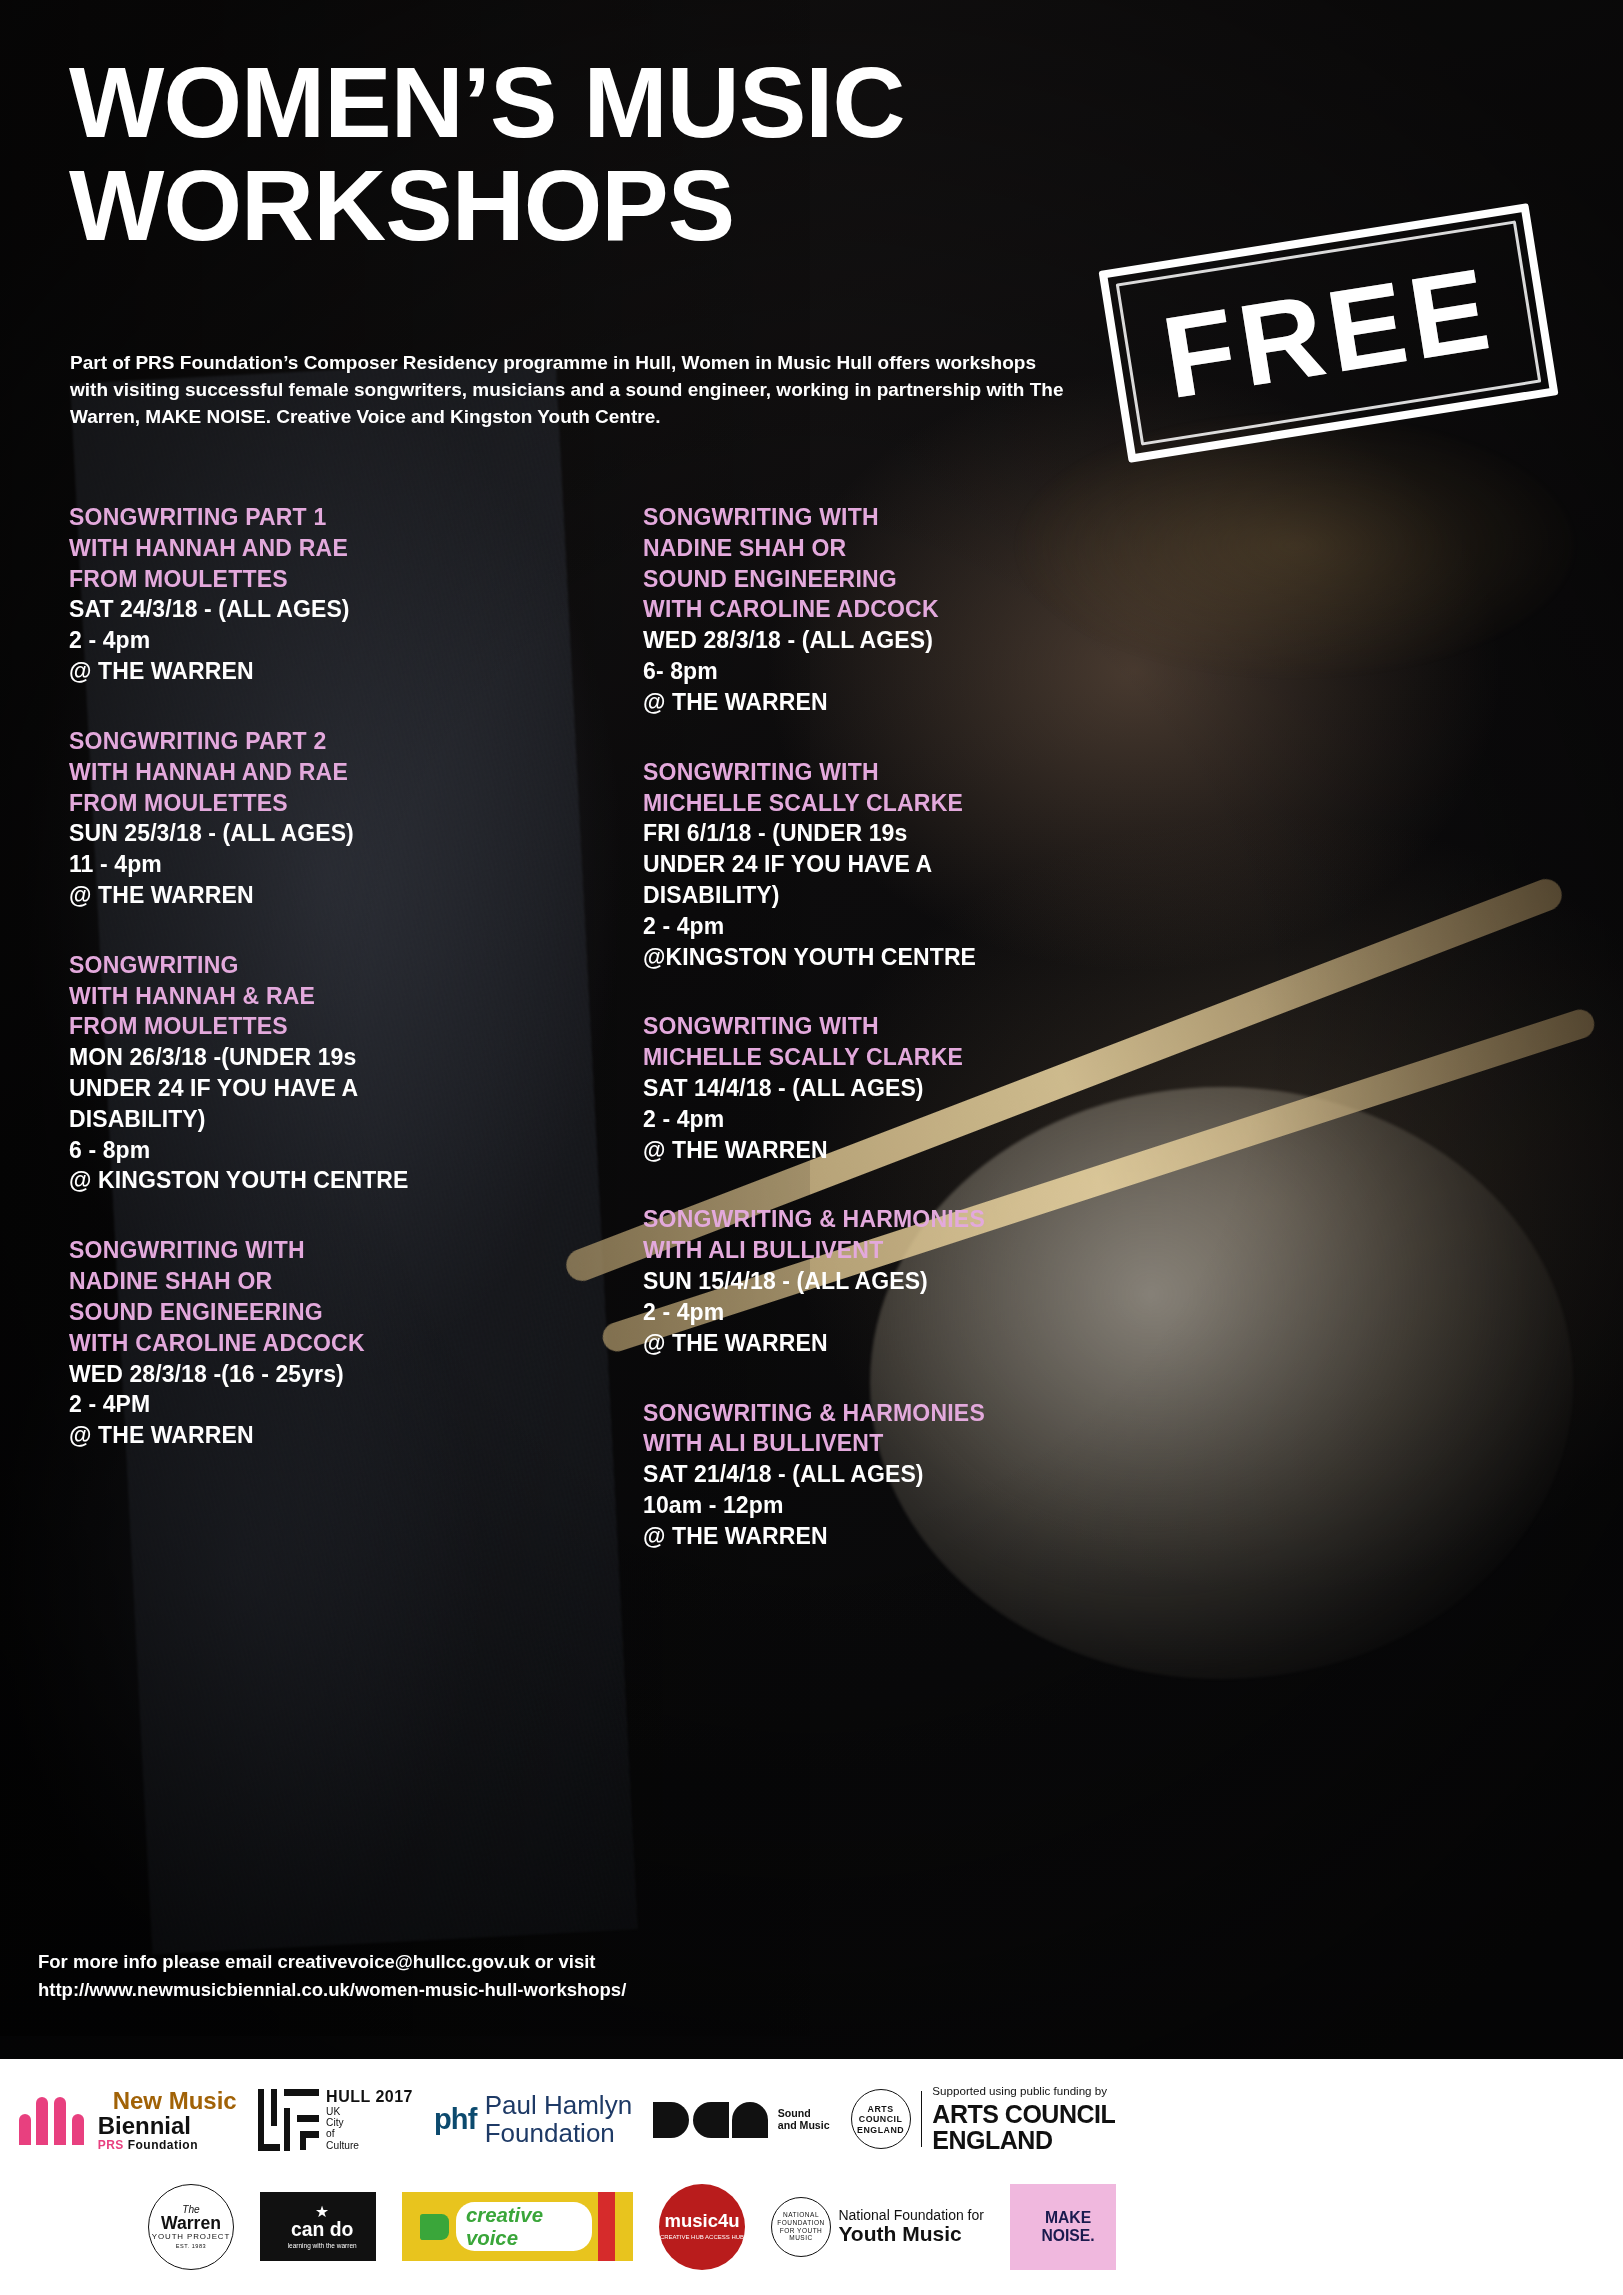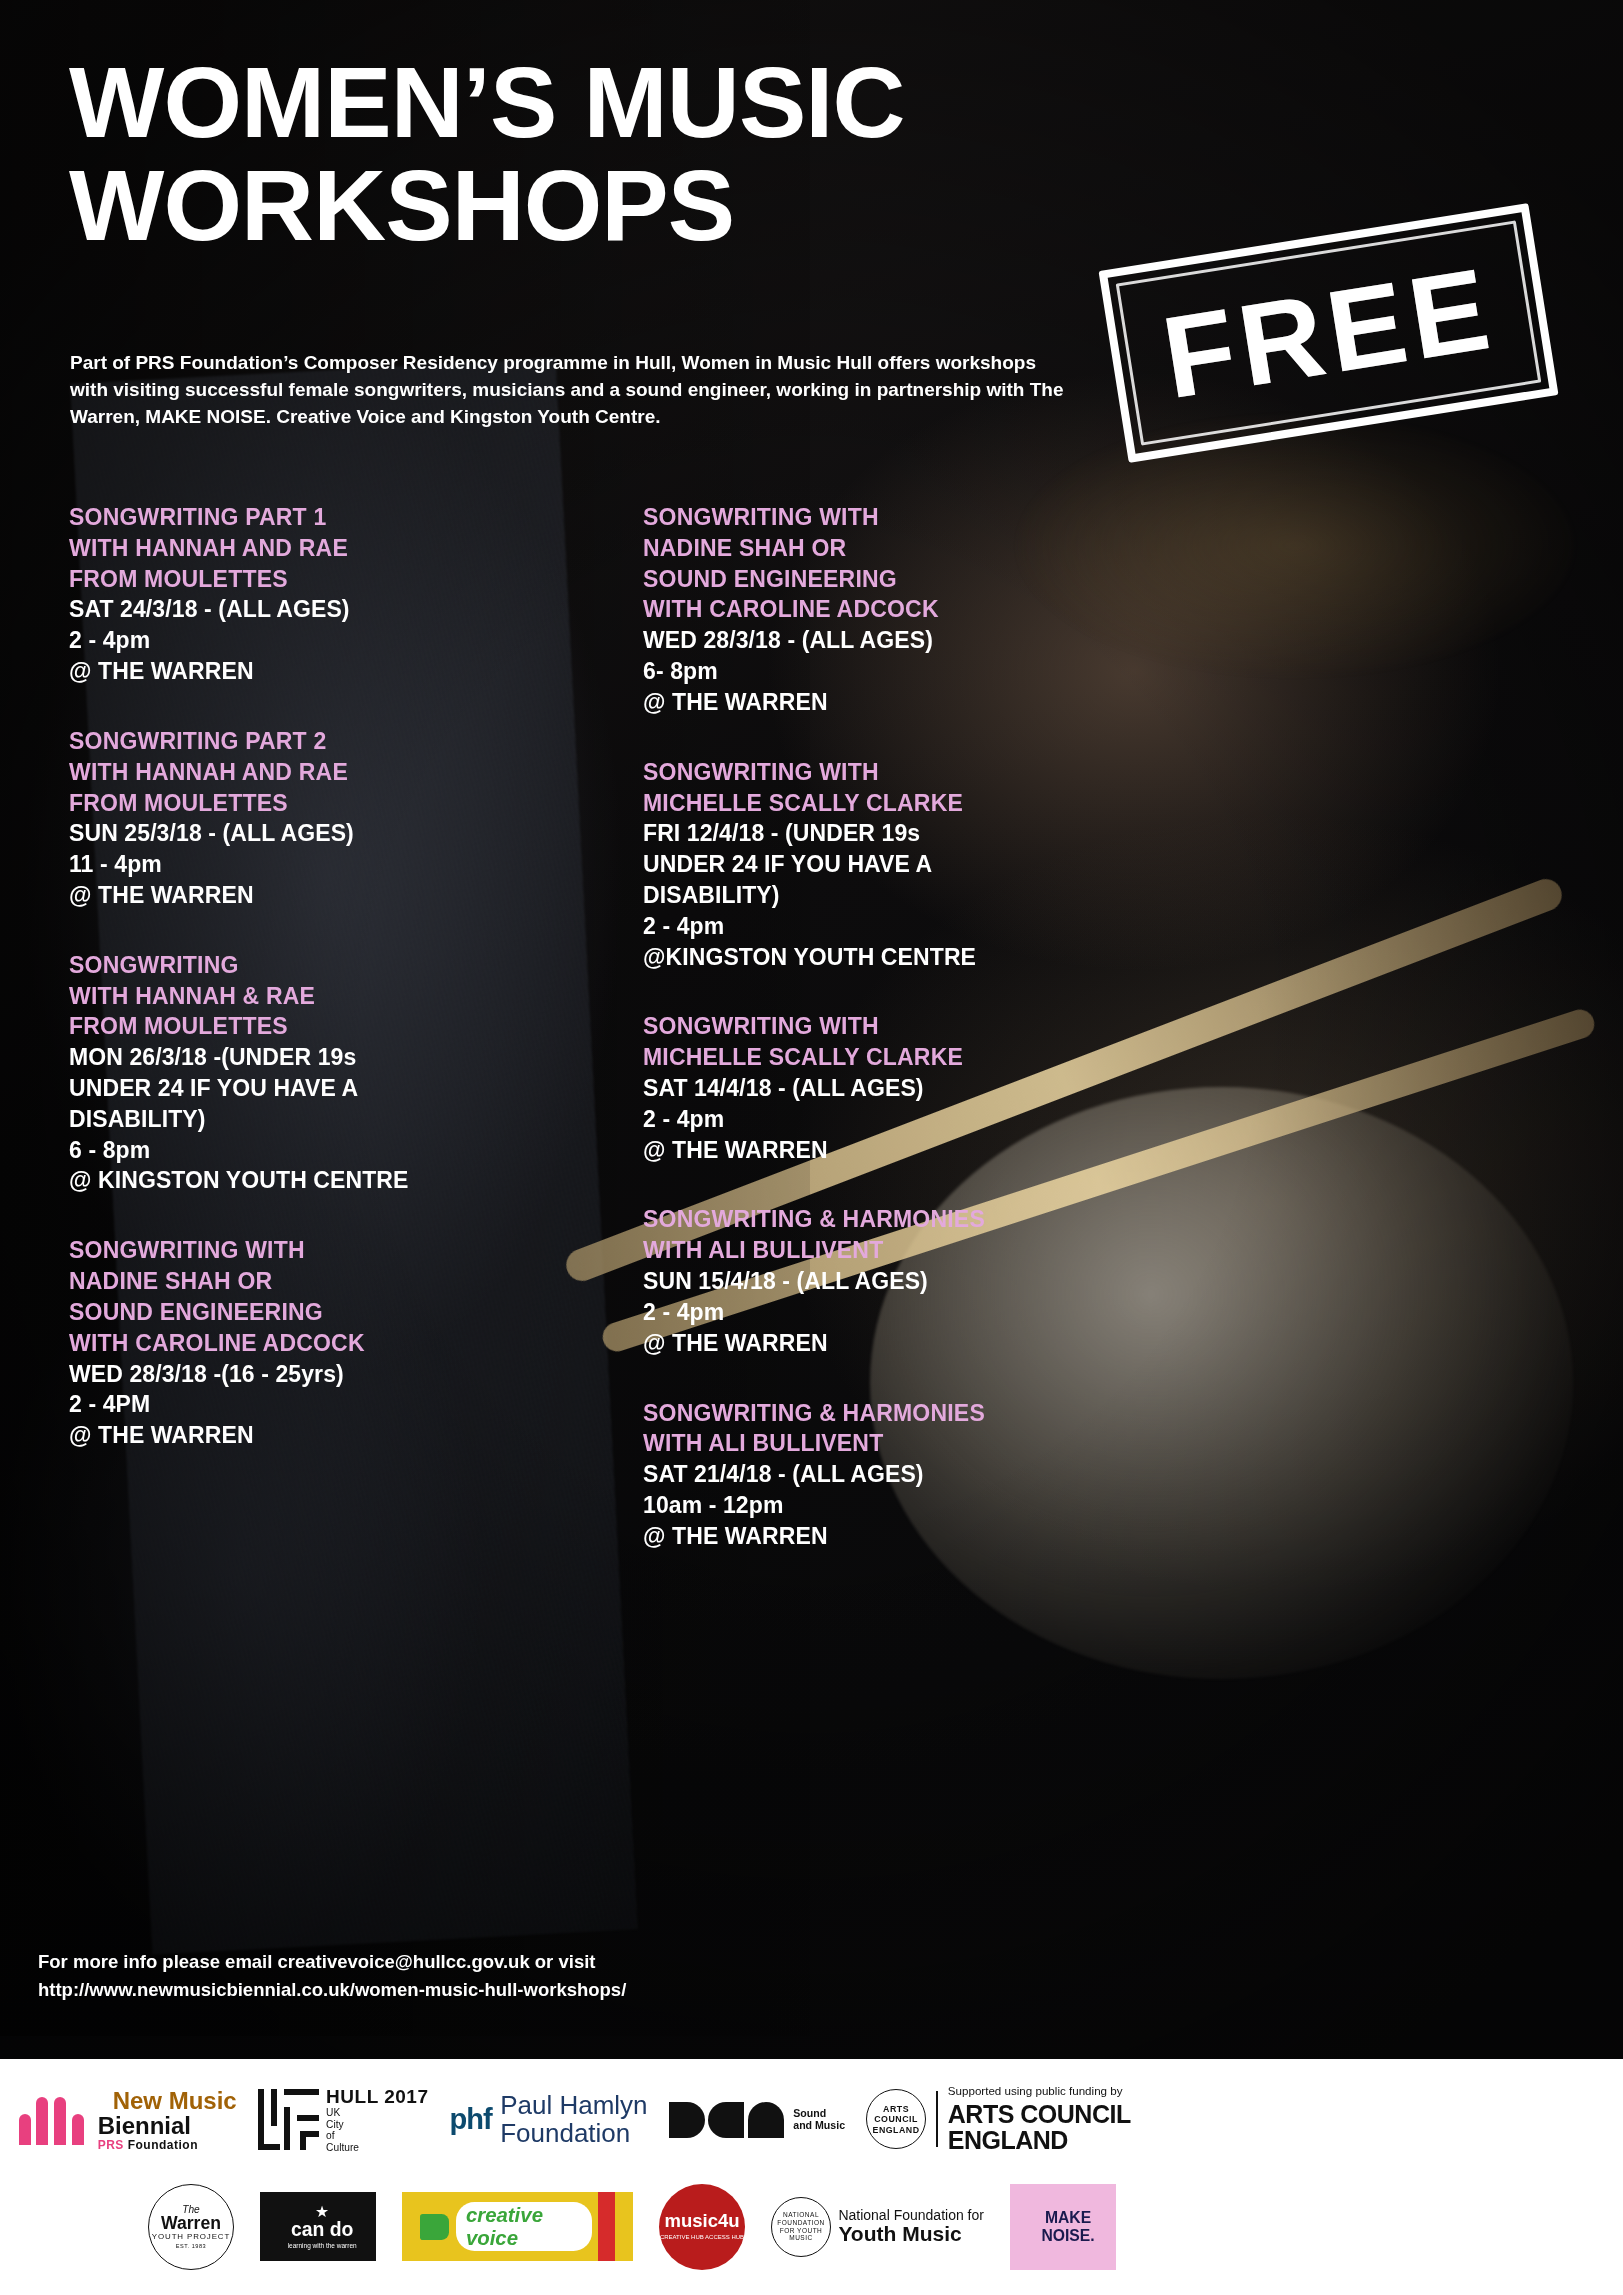--- a/index.html
+++ b/index.html
@@ -218,21 +218,21 @@
 
   
   .l-hull { gap: 7.4px; align-items: center; }
   .hull-mark {
     width: 61px; height: 61px; position: relative; border: 0;
   }
   .hull-mark i {
     position: absolute; background: #111;
   }
   .hull-text { line-height: 1.12; }
-  .hull-text .h1 { font-size: 19px; font-weight: bold; color: #111; letter-spacing: 0.5px; }
+  .hull-text .h1 { font-size: 16px; font-weight: bold; color: #111; letter-spacing: 0.5px; }
   .hull-text .h2 { font-size: 10.2px; color: #111; }
 
   
   .l-phf { gap: 8.3px; }
   .phf-mark { font-size: 29px; font-weight: bold; color: #0c4a6e; letter-spacing: -0.9px; }
   .phf-text { line-height: 1.05; color: #1e3a66; }
   .phf-text .p1 { font-size: 26px; }
   .phf-text .p2 { font-size: 26px; }
 
   
@@ -398,21 +398,21 @@
       <div class="titleline">SOUND ENGINEERING</div>
       <div class="titleline">WITH CAROLINE ADCOCK</div>
       <div class="detail">WED 28/3/18 - (ALL AGES)</div>
       <div class="detail">6- 8pm</div>
       <div class="detail">@ THE WARREN</div>
     </div>
 
     <div class="event">
       <div class="titleline">SONGWRITING WITH</div>
       <div class="titleline">MICHELLE SCALLY CLARKE</div>
-      <div class="detail">FRI 12/4/18 - (UNDER 19s</div>
+      <div class="detail">FRI 6/1/18 - (UNDER 19s</div>
       <div class="detail">UNDER 24 IF YOU HAVE A</div>
       <div class="detail">DISABILITY)</div>
       <div class="detail">2 - 4pm</div>
       <div class="detail">@KINGSTON YOUTH CENTRE</div>
     </div>
 
     <div class="event">
       <div class="titleline">SONGWRITING WITH</div>
       <div class="titleline">MICHELLE SCALLY CLARKE</div>
       <div class="detail">SAT 14/4/18 - (ALL AGES)</div>

